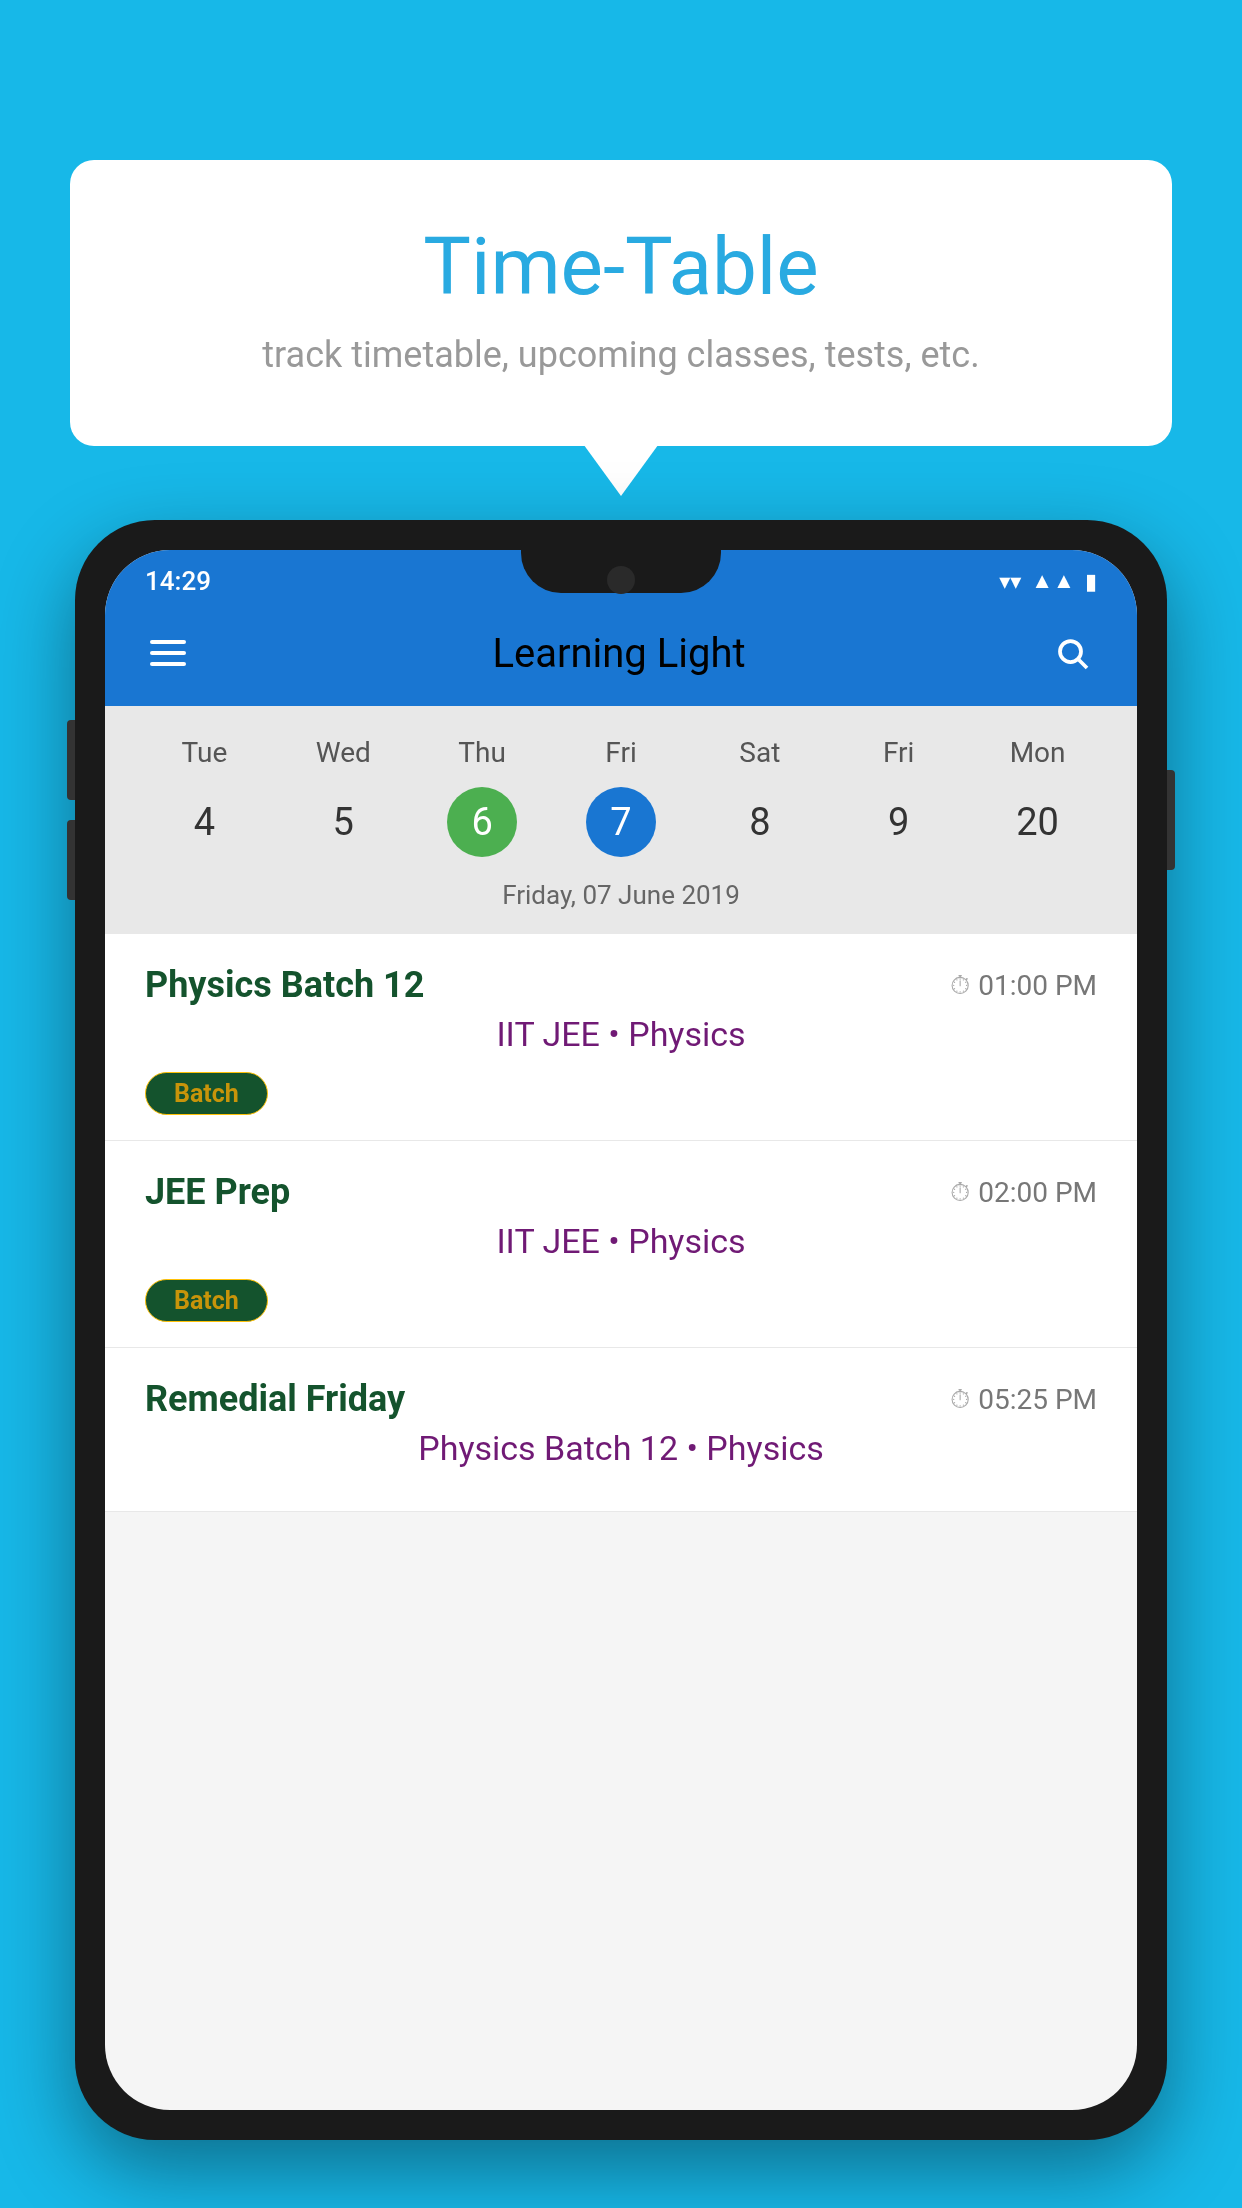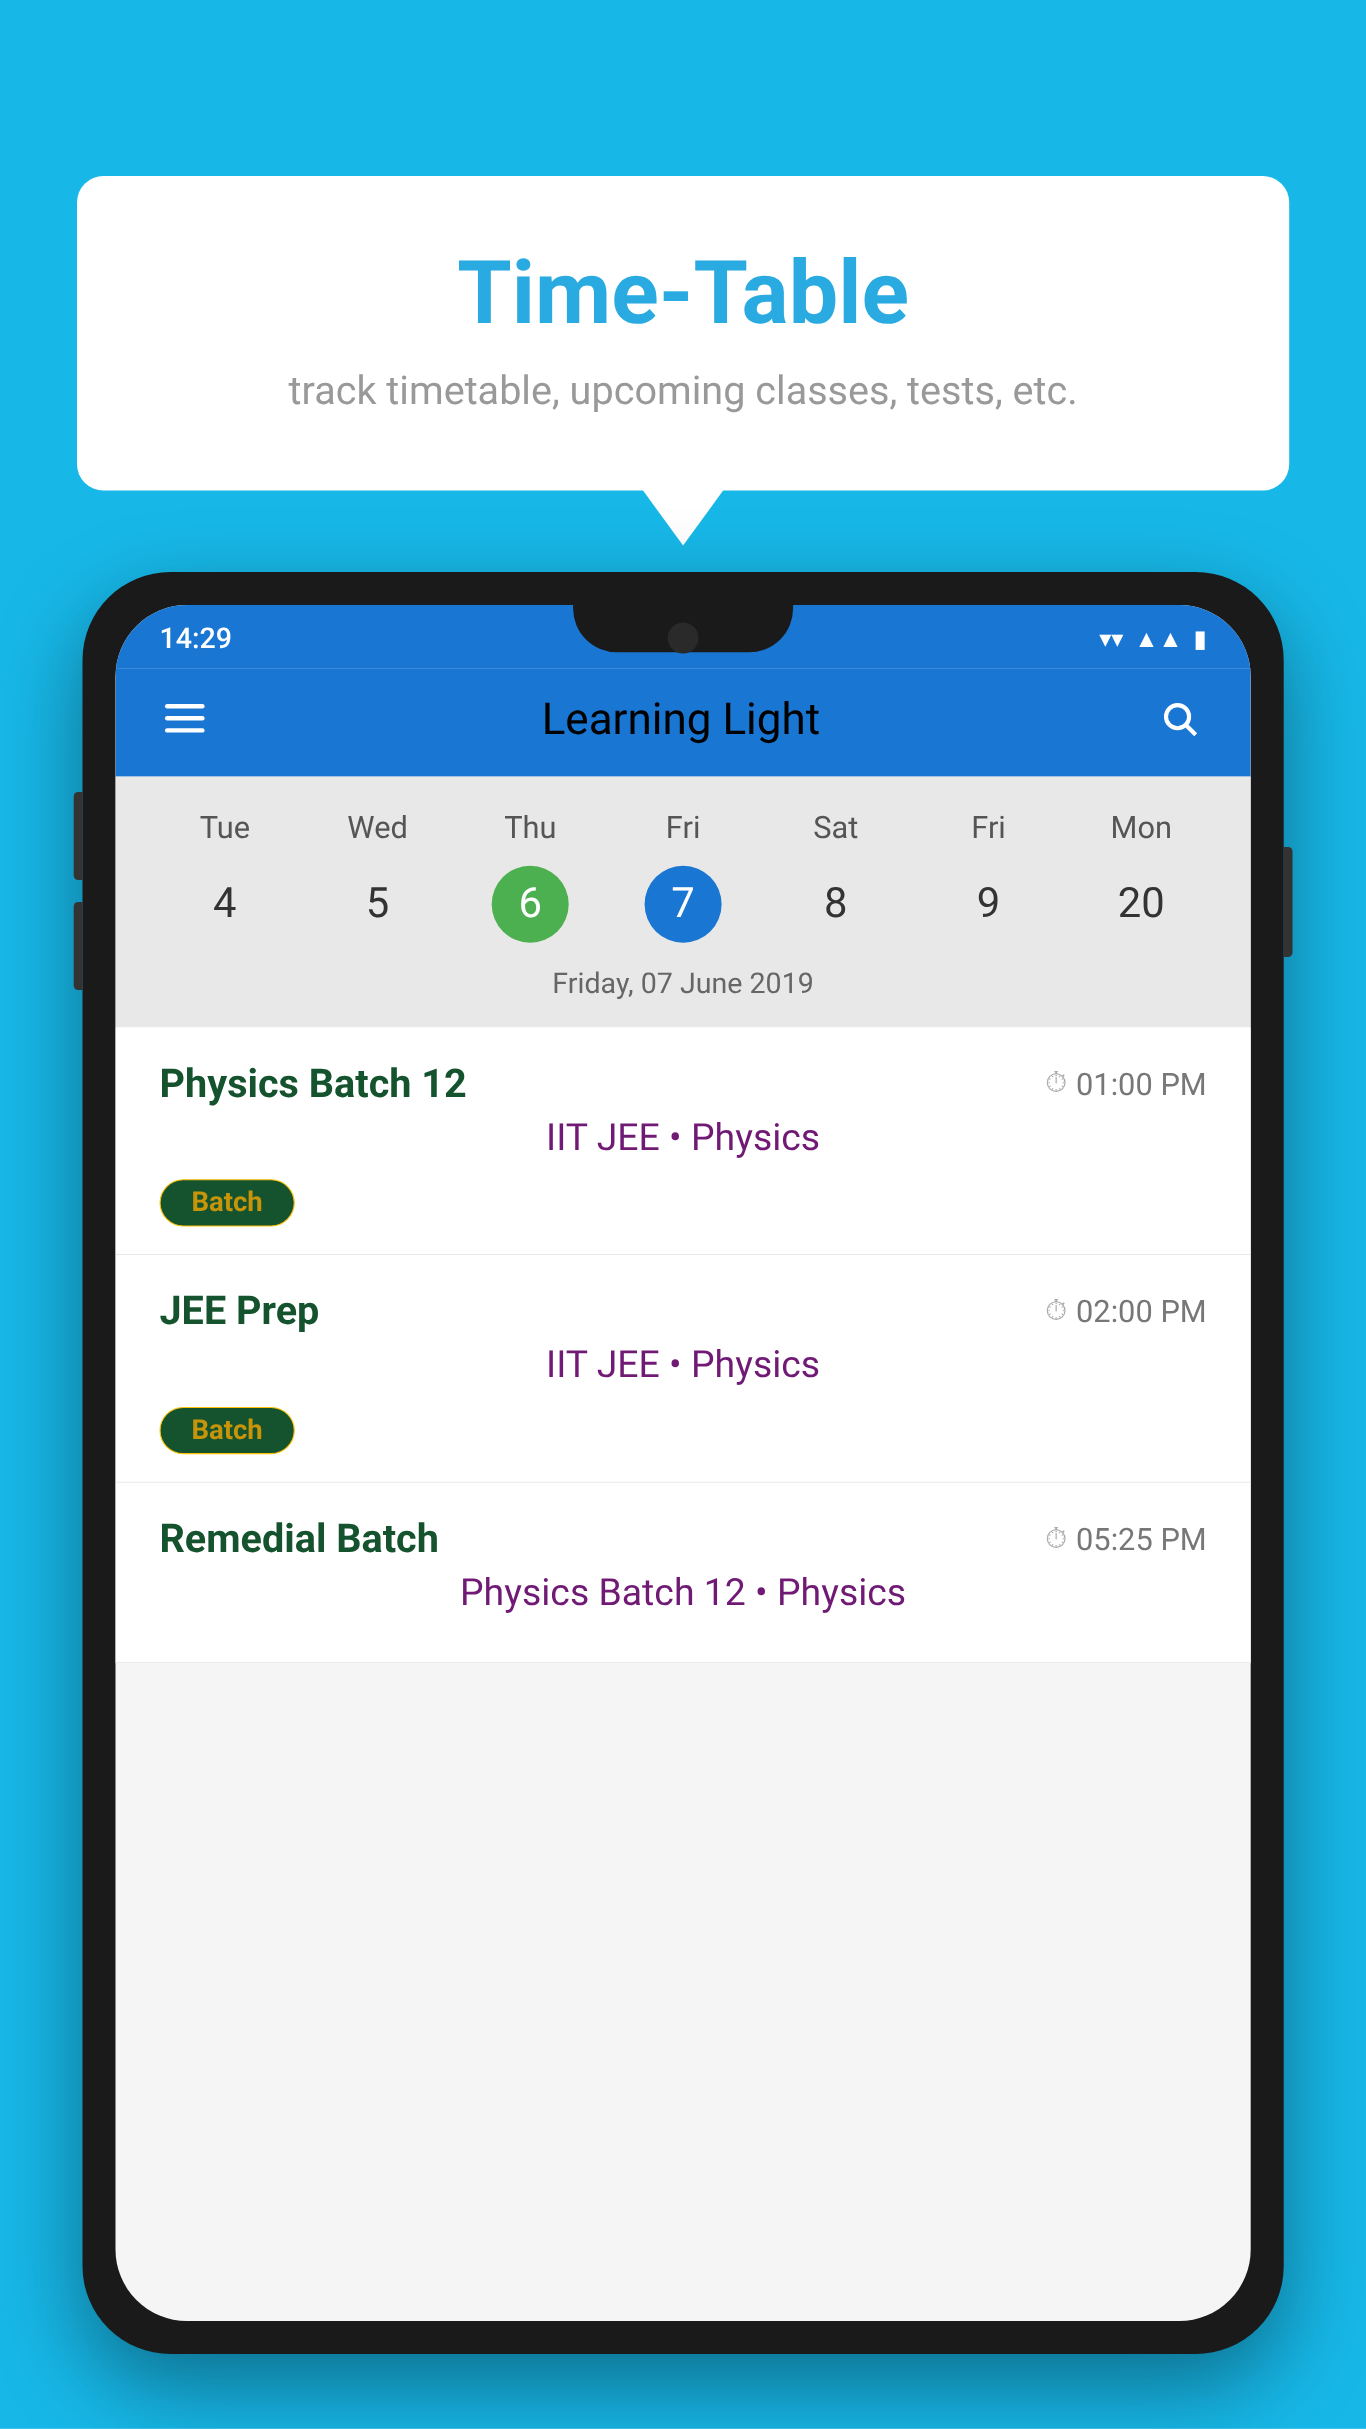--- a/index.html
+++ b/index.html
@@ -39,21 +39,21 @@
       width: 0;
       height: 0;
       border-left: 40px solid transparent;
       border-right: 40px solid transparent;
       border-top: 55px solid white;
     }
 
     .bubble-title {
       font-size: 80px;
       color: #29aae1;
-      font-weight: 700;
+      font-weight: 400;
       margin-bottom: 20px;
     }
 
     .bubble-subtitle {
       font-size: 36px;
       color: #999;
       font-weight: 400;
     }
 
     
@@ -415,21 +415,21 @@
               <span class="clock-icon">⏱</span>
               02:00 PM
             </span>
           </div>
           <div class="class-details">IIT JEE • Physics</div>
           <span class="batch-tag">Batch</span>
         </div>
 
         <div class="class-item">
           <div class="class-item-header">
-            <span class="class-name">Remedial Batch</span>
+            <span class="class-name">Remedial Friday</span>
             <span class="class-time">
               <span class="clock-icon">⏱</span>
               05:25 PM
             </span>
           </div>
           <div class="class-details">Physics Batch 12 • Physics</div>
         </div>
       </div>
 
     </div>

